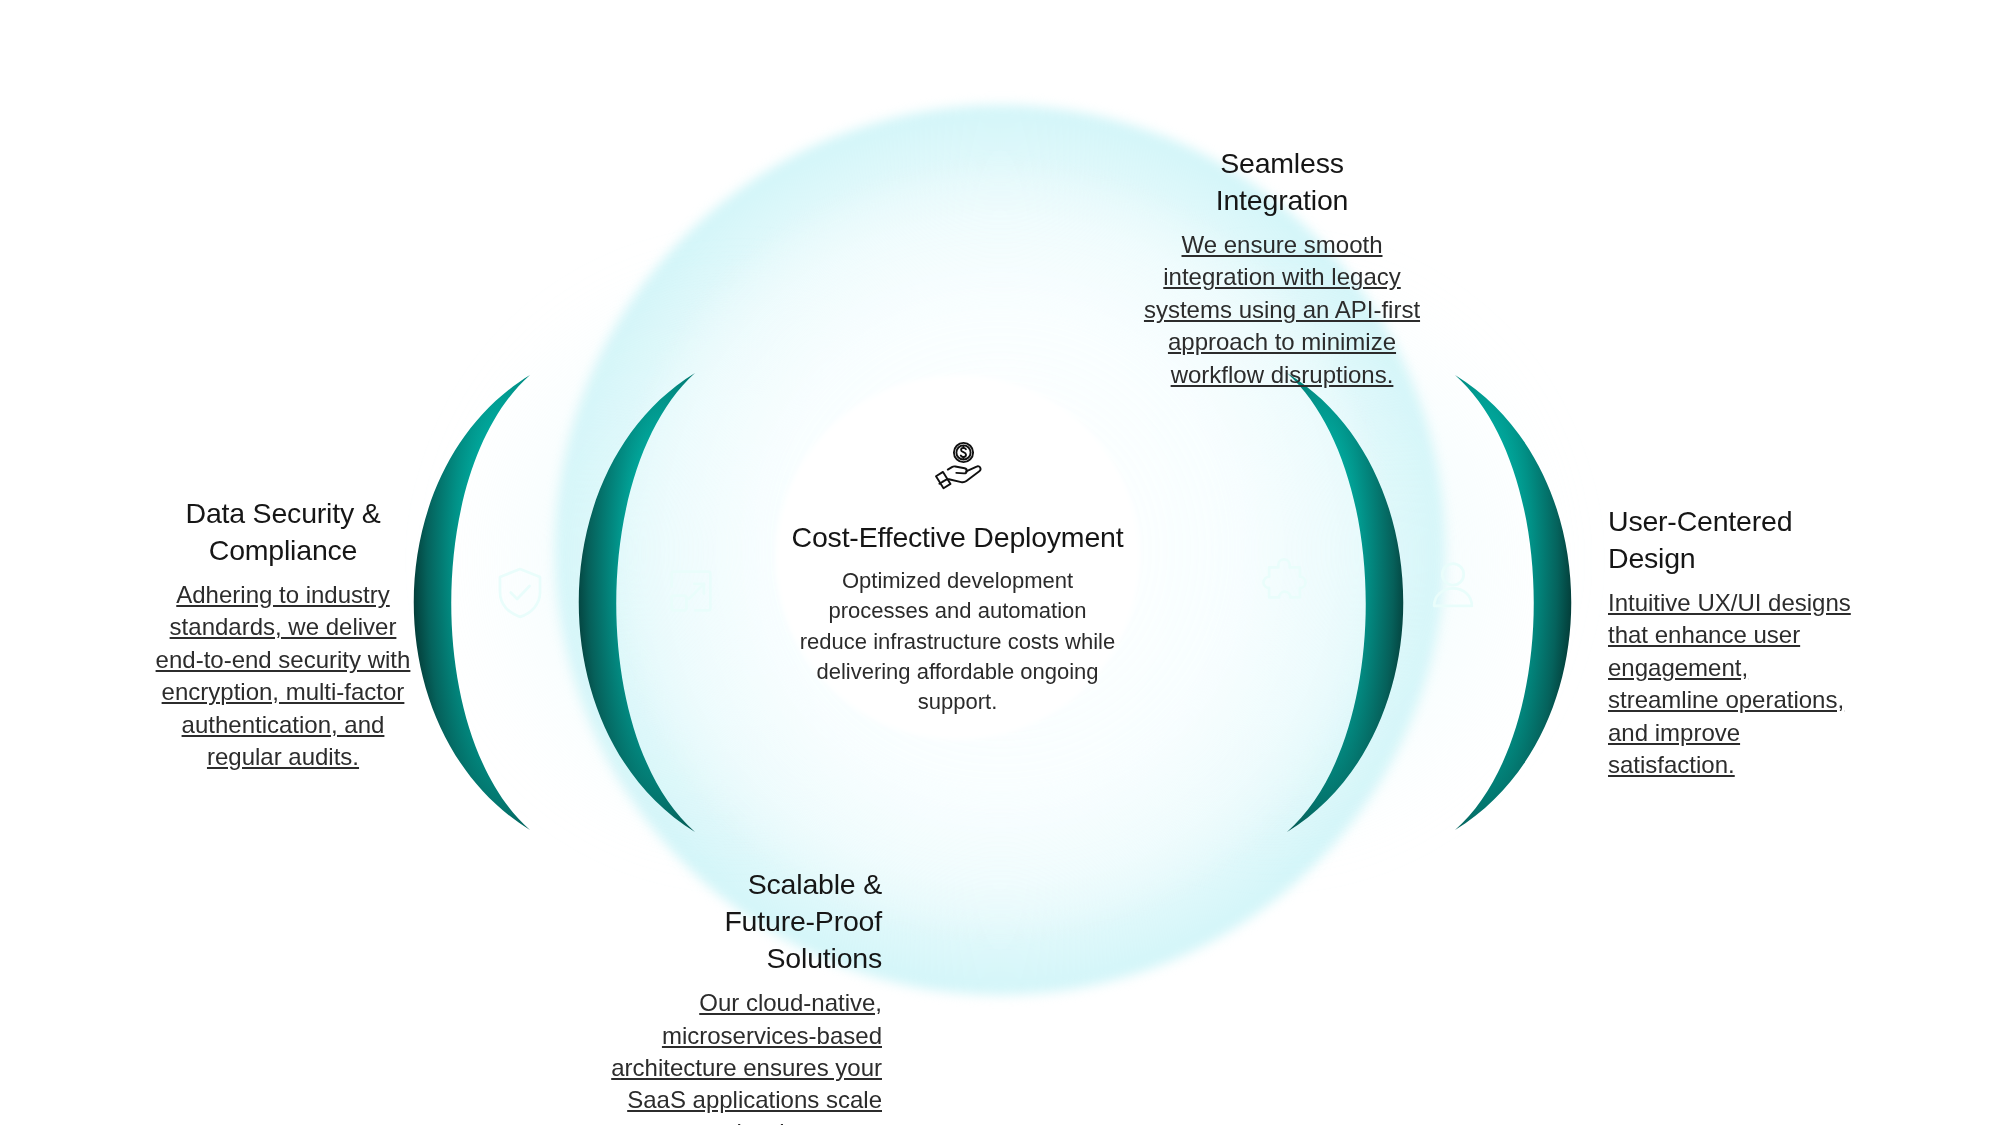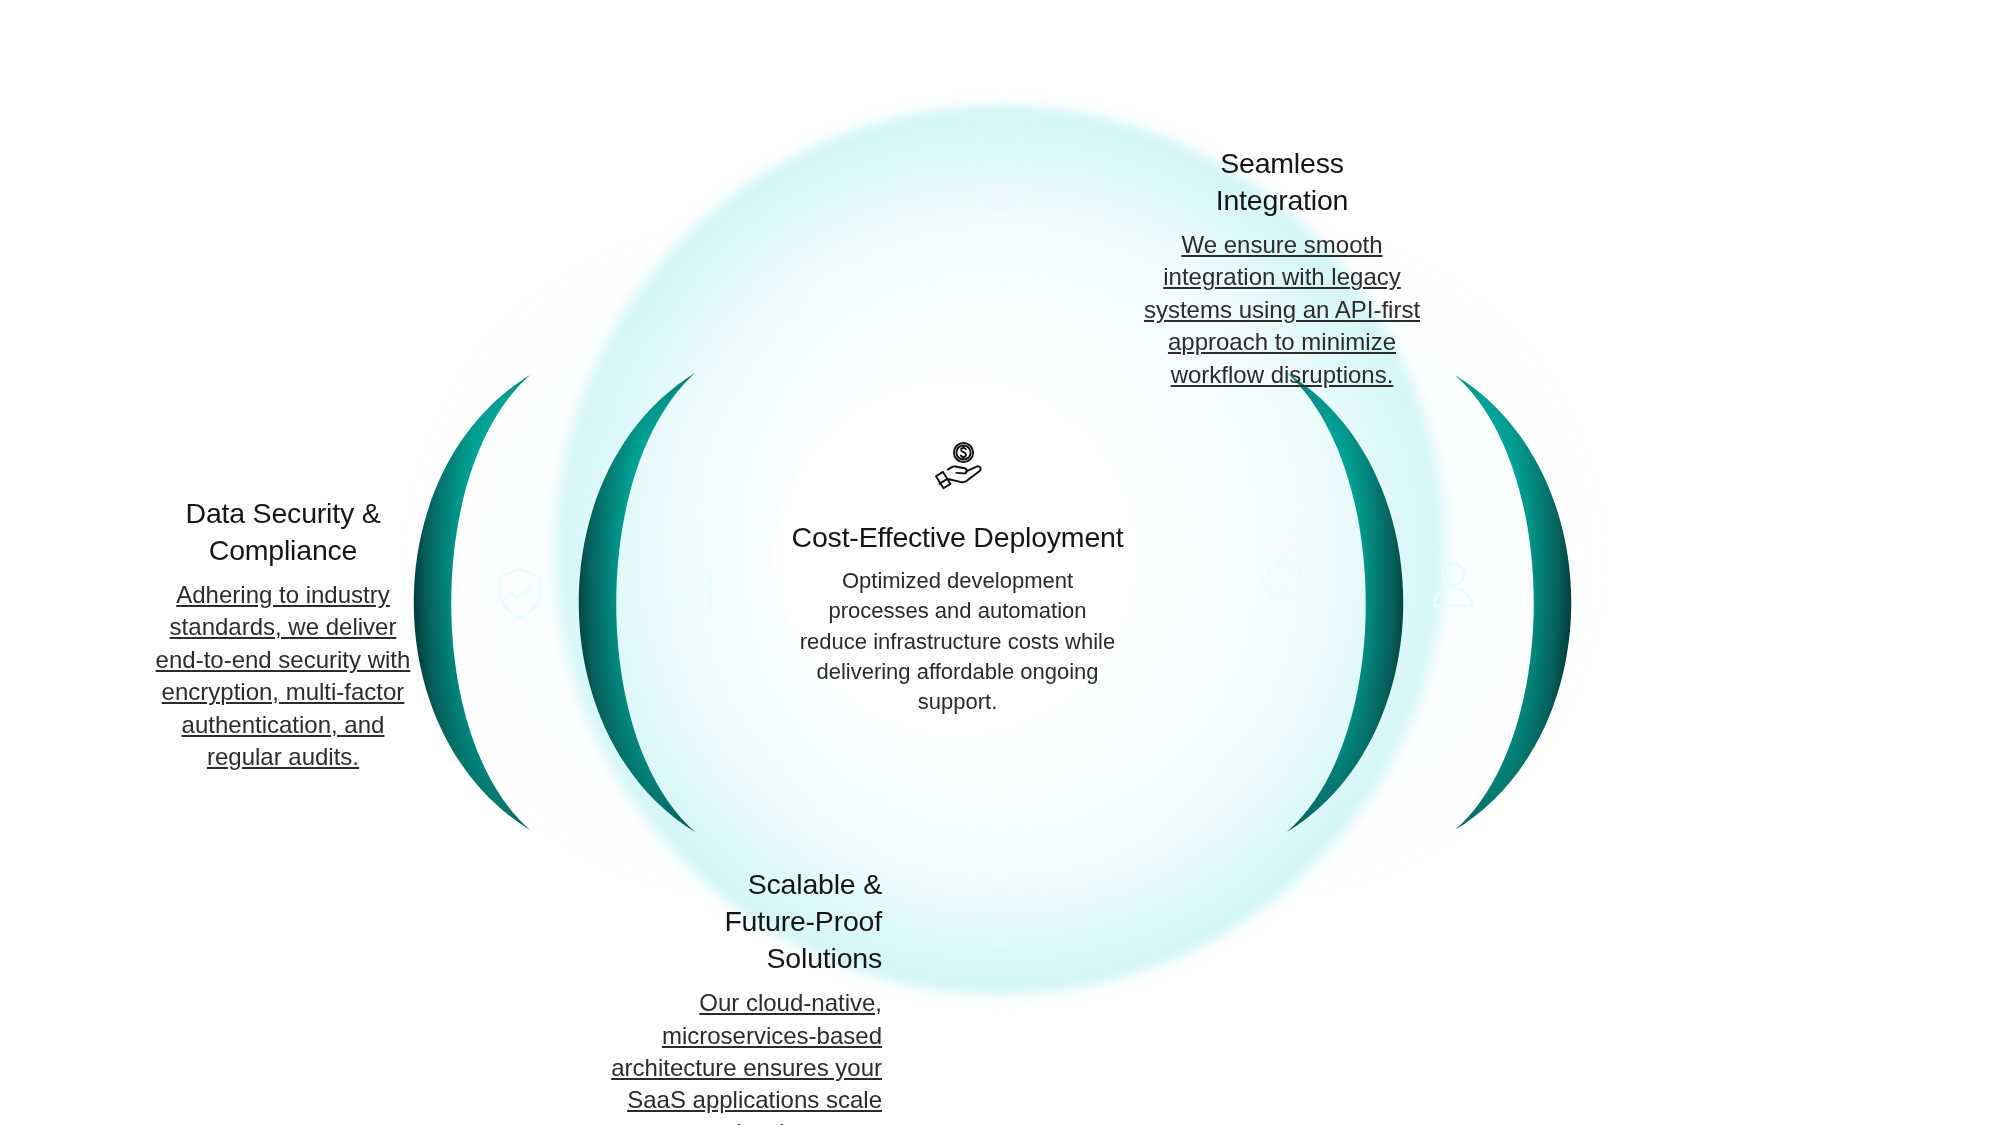--- a/index.html
+++ b/index.html
@@ -308,14 +308,19 @@
     <p class="txt-body">We ensure smooth integration with legacy systems using an API-first approach to minimize workflow disruptions.</p>
   </div>
 
   <div class="txt-block txt-bottom">
     <h3 class="txt-title">Scalable &amp;
 Future-Proof
 Solutions</h3>
     <p class="txt-body">Our cloud-native, microservices-based architecture ensures your SaaS applications scale seamlessly as your business grows.</p>
   </div>
 
+  <div class="txt-block txt-right">
+    <h3 class="txt-title">User-Centered
+Design</h3>
+    <p class="txt-body">Intuitive UX/UI designs that enhance user engagement, streamline operations, and improve satisfaction.</p>
+  </div>
 
 </div>
 
 </body></html>

